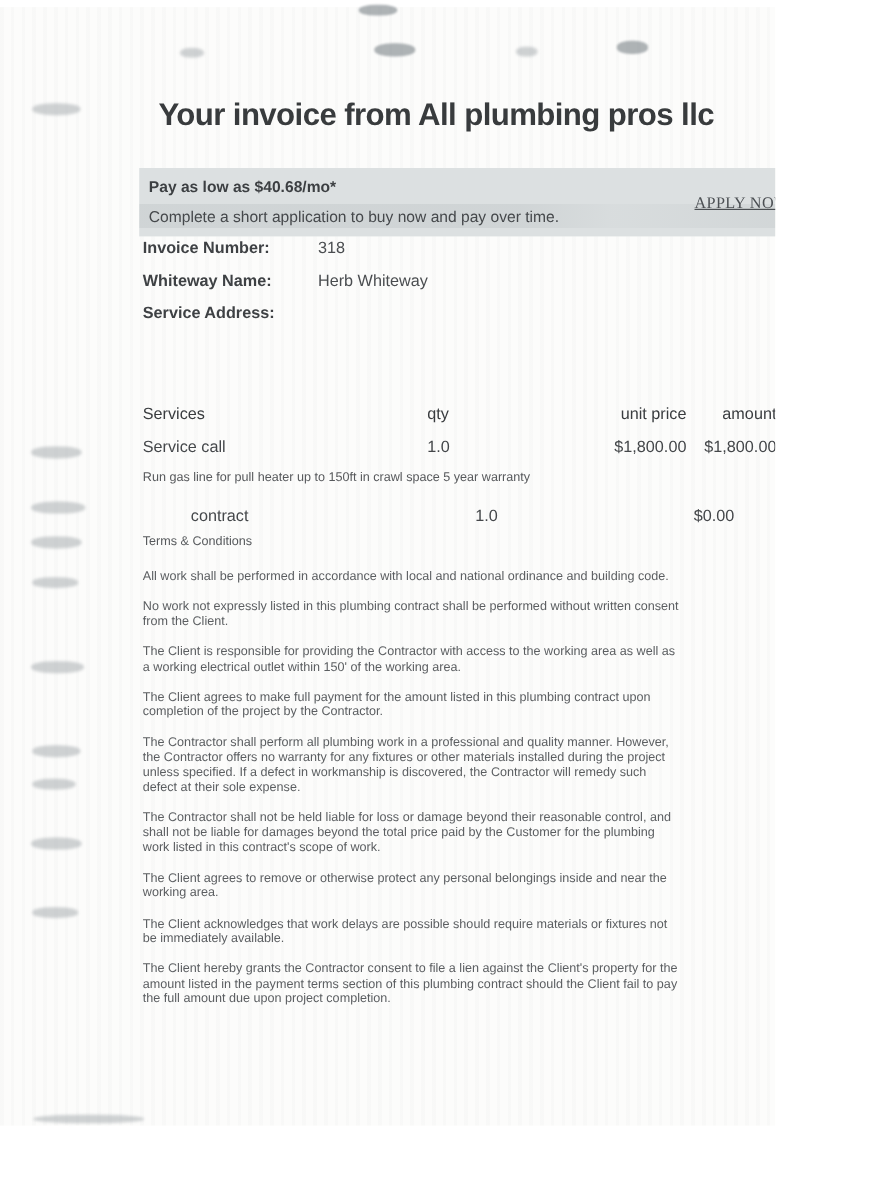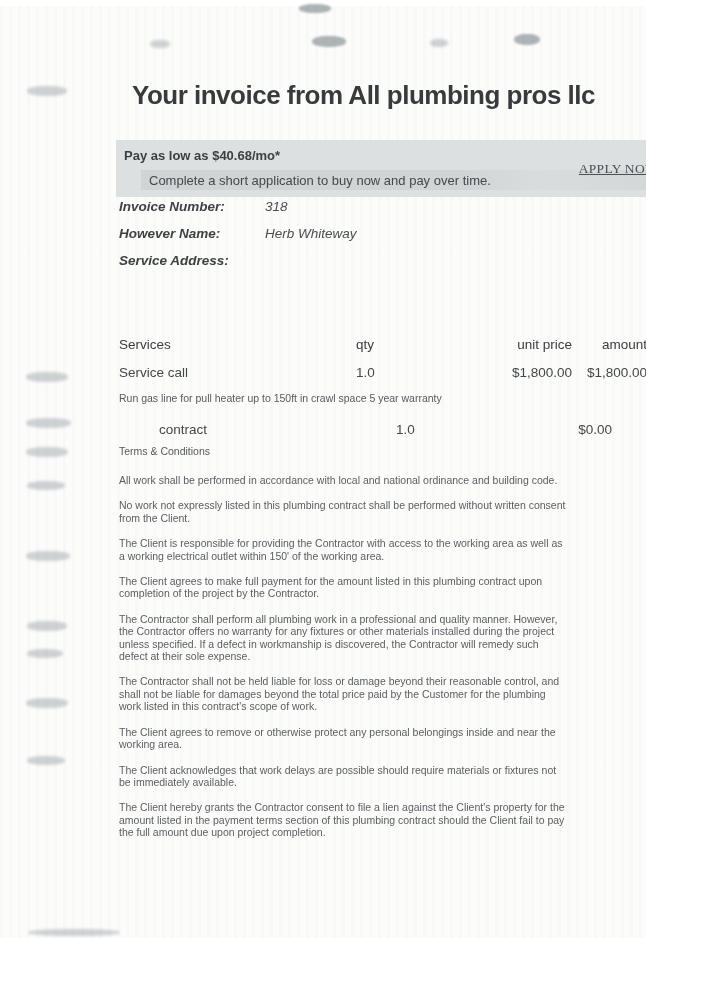--- a/index.html
+++ b/index.html
@@ -39,35 +39,34 @@
   }
   .banner-headline{
     position:absolute;left:8px;top:8px;
     font-size:13px;font-weight:bold;color:#3c3f42;
   }
   .banner-substrip{
     position:absolute;left:0;top:30px;width:100%;height:20px;
     background:linear-gradient(90deg,
       rgba(100,110,115,0.10) 0%, rgba(100,110,115,0.10) 58%,
       rgba(100,110,115,0.03) 72%, rgba(100,110,115,0.09) 100%);
-    margin-left:25px;
   }
   .banner-subtext{
     position:absolute;left:8px;top:3px;
     font-size:13px;color:#45484b;white-space:nowrap;
   }
   .apply-link{
     position:absolute;right:7px;top:21px;
     font-family:"Liberation Serif", serif;
     font-size:13.5px;color:#4b4f53;
     text-decoration:underline;letter-spacing:0.3px;
     cursor:pointer;
   }
   .fields{position:absolute;left:119px;top:199px;width:500px;}
-  .field-row{position:relative;height:27px;font-style:italic;}
+  .field-row{position:relative;height:27px;}
   .field-label{
     position:absolute;left:0;top:0;
     font-size:13.5px;font-weight:bold;color:#3e4144;
   }
   .field-value{
     position:absolute;left:146px;top:0;
     font-size:13.5px;color:#4a4d50;
   }
   .t-row{position:absolute;left:0;width:727px;height:18px;font-size:13.5px;color:#44474a;}
   .t-row.hdr{font-weight:normal;color:#393c3f;}
@@ -121,21 +120,21 @@
     </div>
     <a class="apply-link">APPLY NOW</a>
   </div>
 
   <div class="fields">
     <div class="field-row">
       <span class="field-label">Invoice Number:</span>
       <span class="field-value">318</span>
     </div>
     <div class="field-row">
-      <span class="field-label">However Name:</span>
+      <span class="field-label">Whiteway Name:</span>
       <span class="field-value">Herb Whiteway</span>
     </div>
     <div class="field-row">
       <span class="field-label">Service Address:</span>
       <span class="field-value"></span>
     </div>
   </div>
 
   <div class="t-row hdr" style="top:337px;">
     <span class="c1">Services</span>

